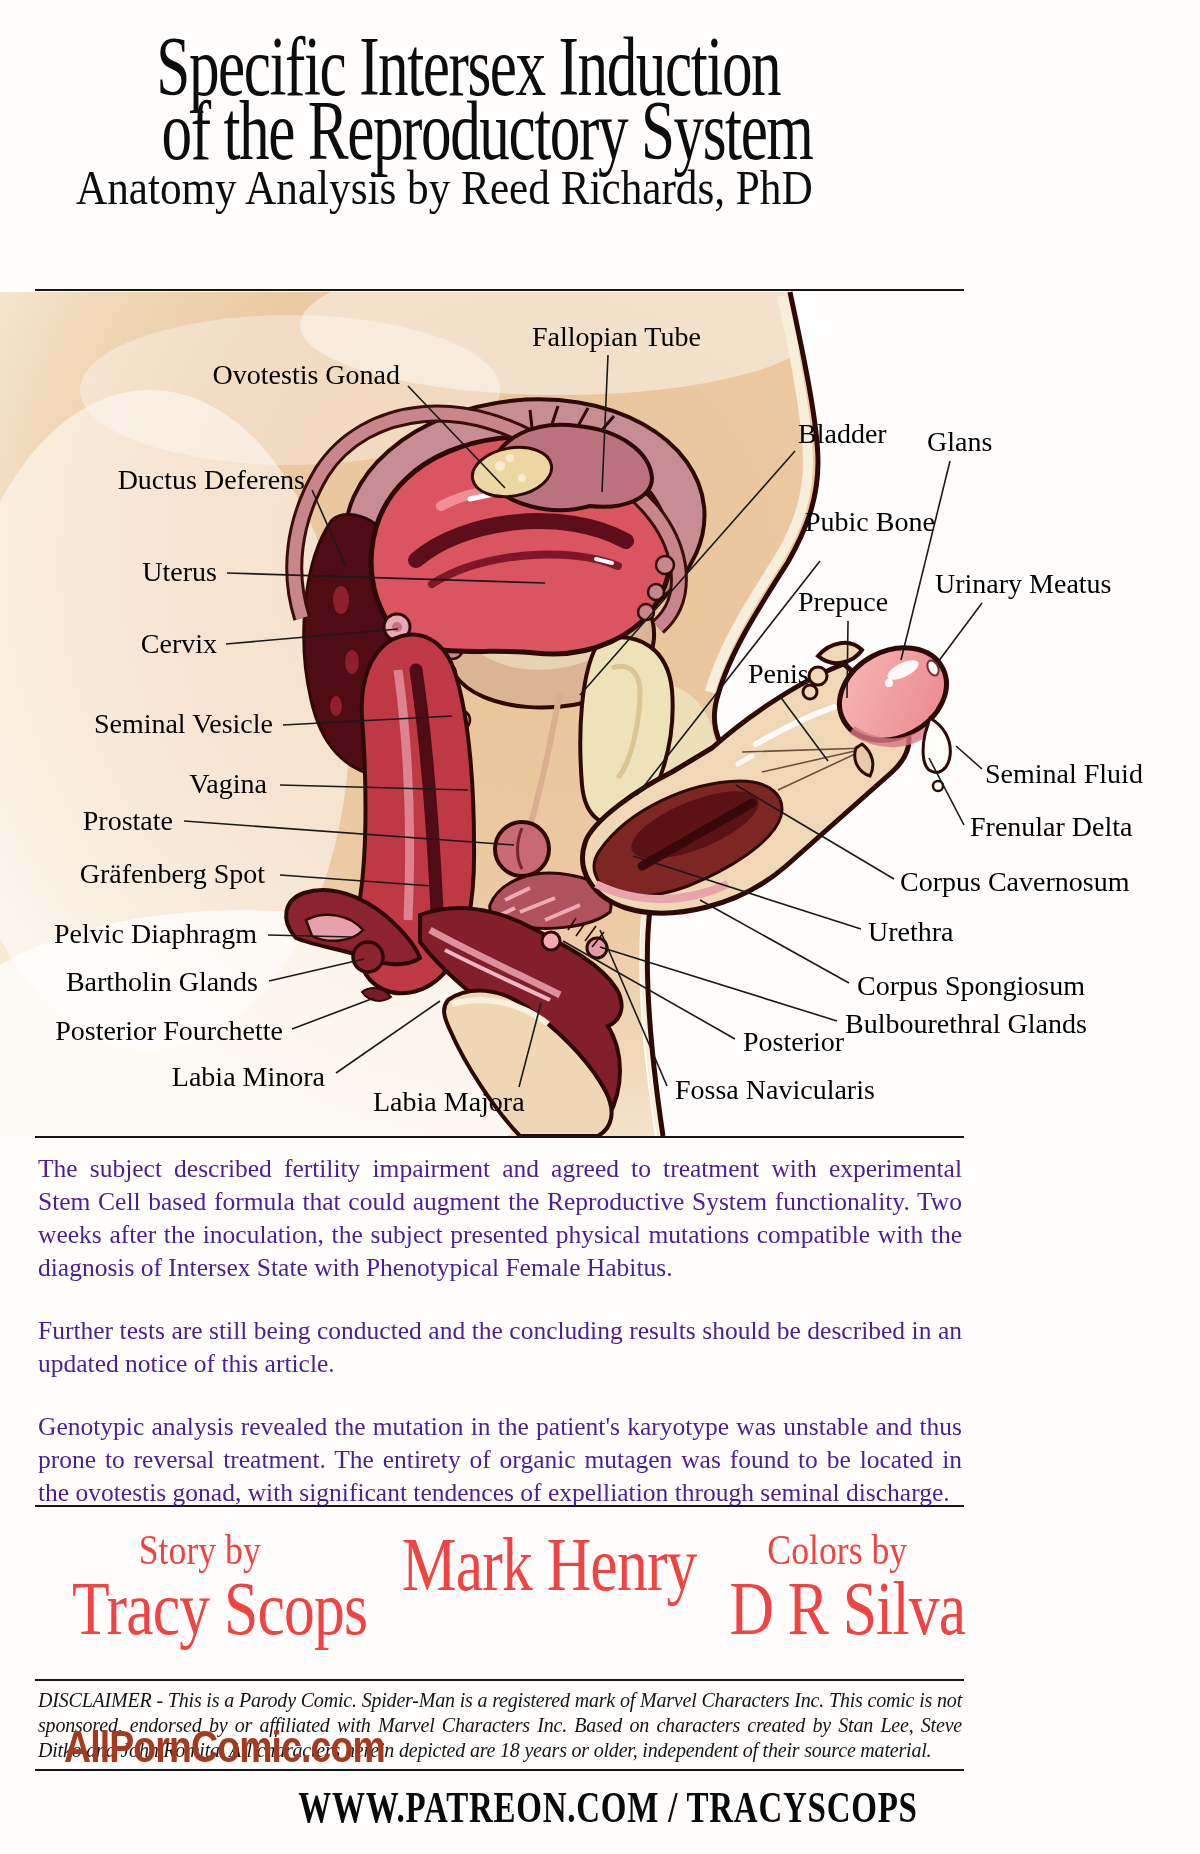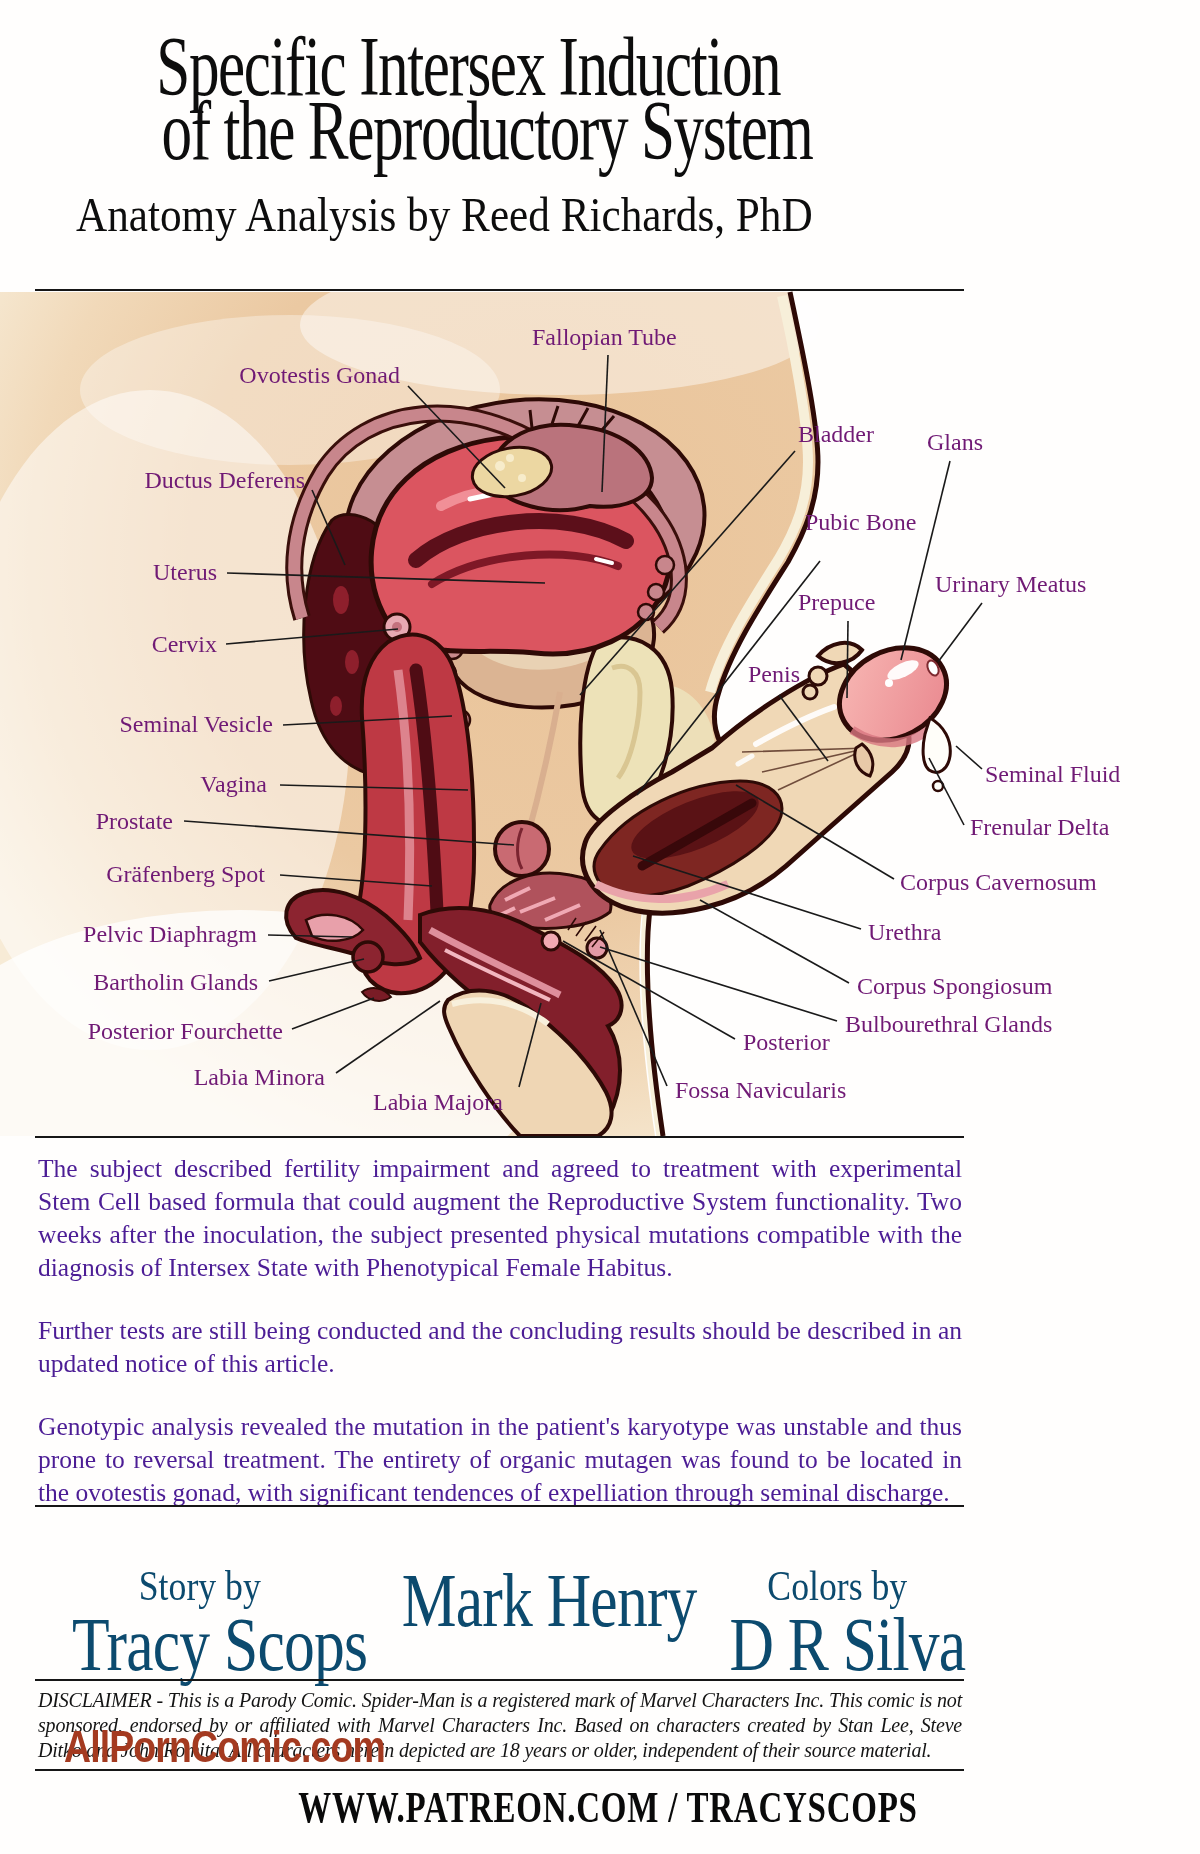--- a/index.html
+++ b/index.html
@@ -3,30 +3,30 @@
 <meta charset="utf-8">
 <style>
   html,body{margin:0;padding:0;background:#ffffff;}
   .page{position:relative;width:1200px;height:1854px;background:#fffefd;overflow:hidden;
         font-family:"Liberation Serif","DejaVu Serif",serif;color:#111;}
   .rule{position:absolute;left:35px;width:929px;height:2px;background:#161616;}
   
   .title-block{position:absolute;left:35px;top:34px;width:929px;color:#0d0d0d;}
   .title-line{display:block;font-size:85px;line-height:64px;white-space:nowrap;}
   .title-line>span{display:inline-block;transform:scaleX(0.72);transform-origin:center;letter-spacing:-2px;}
-  .subtitle{display:block;font-size:48px;line-height:52px;margin-top:27px;white-space:nowrap;}
+  .subtitle{display:block;font-size:48px;line-height:52px;margin-top:0;white-space:nowrap;}
   .subtitle>span{display:inline-block;transform:scaleX(0.9);transform-origin:center;}
   
-  .dlabel{position:absolute;font-size:24px;line-height:26px;white-space:nowrap;color:#701a75;}
+  .dlabel{position:absolute;font-size:28px;line-height:26px;white-space:nowrap;color:#000000;}
   
   .body-text{position:absolute;left:38px;top:1152px;width:924px;font-size:25.5px;line-height:33px;
              text-align:justify;color:#4c1d95;}
   .body-text p{margin:0 0 30px 0;}
   
-  .credit{position:absolute;top:1528px;text-align:center;color:#0c4a6e;margin-top:36px;}
+  .credit{position:absolute;top:1528px;text-align:center;color:#ef4444;}
   .credit .role{display:block;font-size:42px;line-height:44px;white-space:nowrap;}
   .credit .role>span{display:inline-block;transform:scaleX(0.85);transform-origin:center;}
   .credit .name{display:block;font-size:77px;line-height:72px;white-space:nowrap;}
   .credit .name>span{display:inline-block;transform:scaleX(0.8);transform-origin:center;letter-spacing:-1px;}
   .credit.c1{left:35px;width:330px;}
   .credit.c2{left:365px;width:340px;}
   .credit.c3{left:700px;width:275px;}
   
   .disclaimer{position:absolute;left:38px;top:1688px;width:924px;font-style:italic;
               font-size:20px;line-height:25px;text-align:justify;color:#141414;letter-spacing:-0.2px;}

